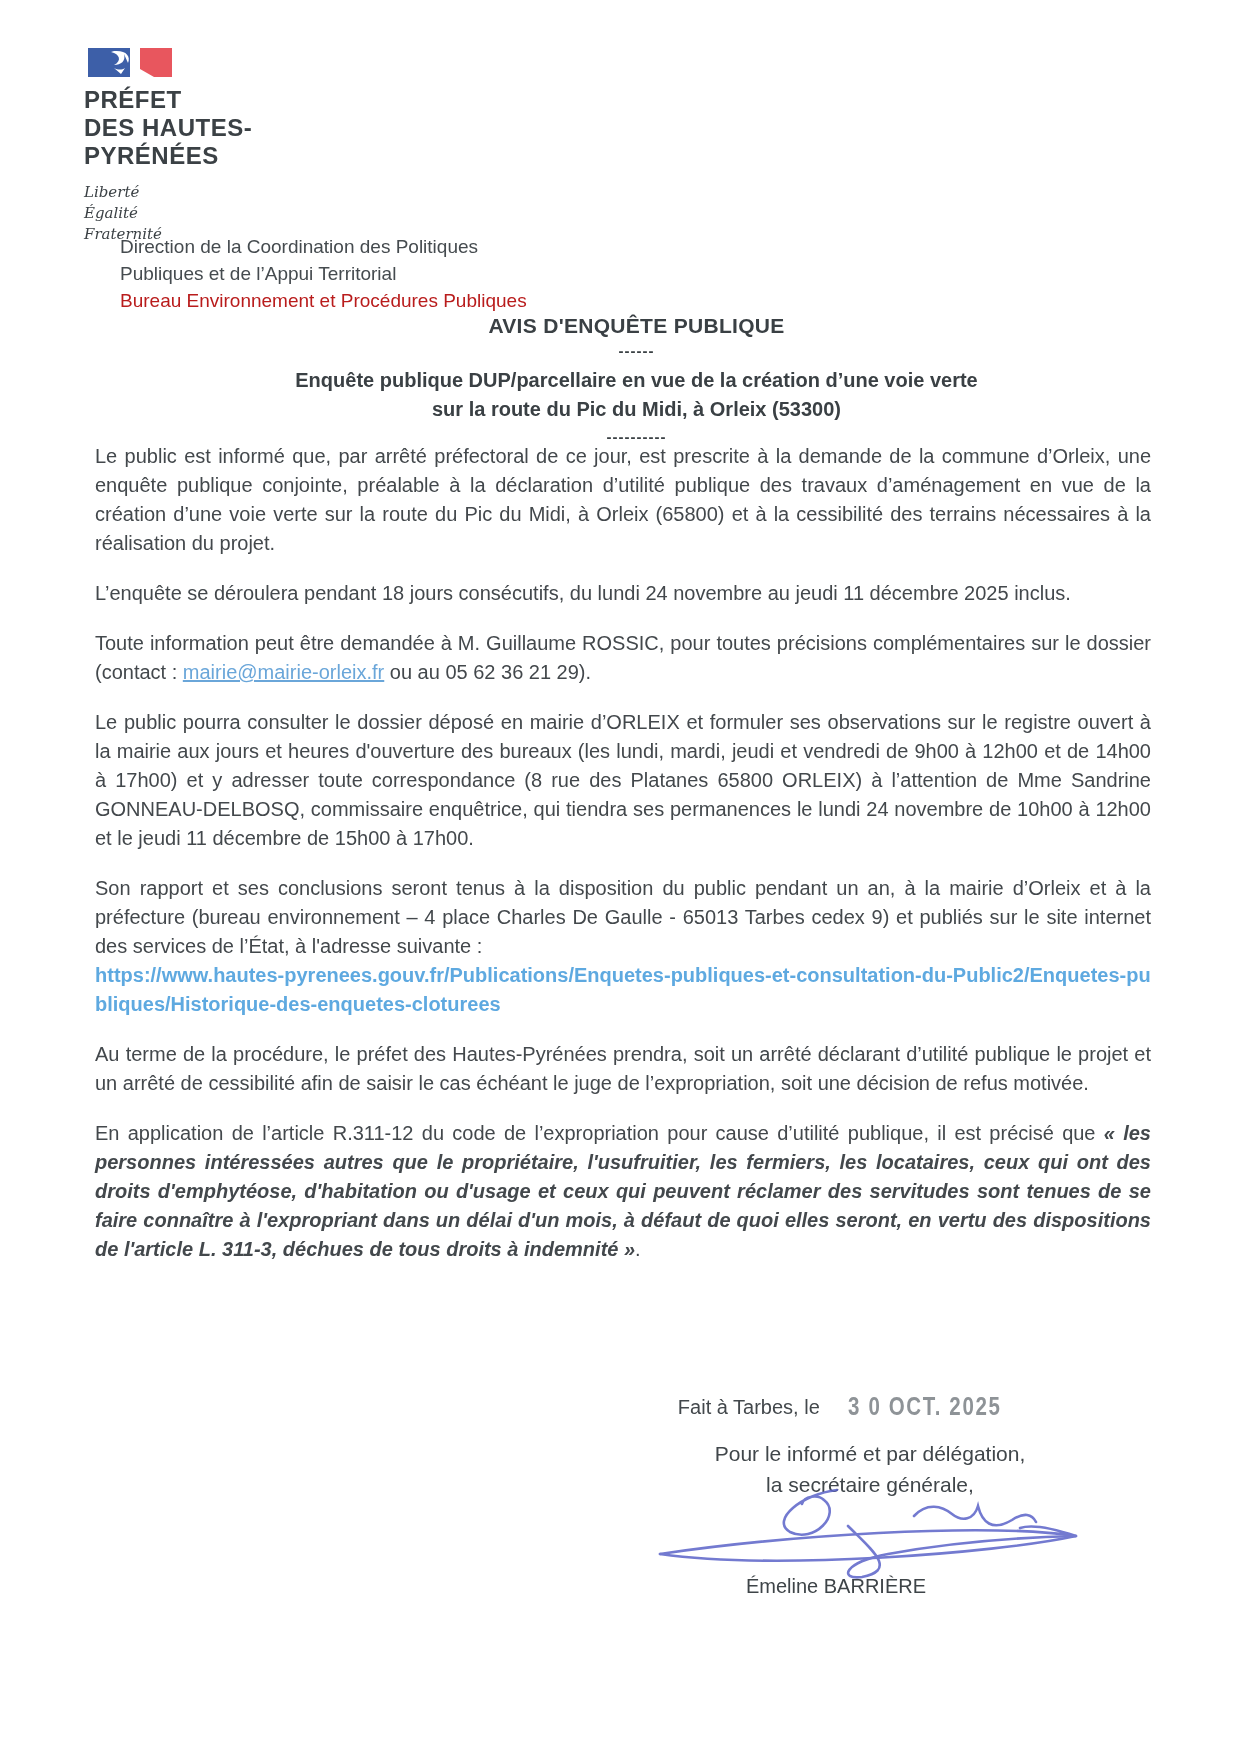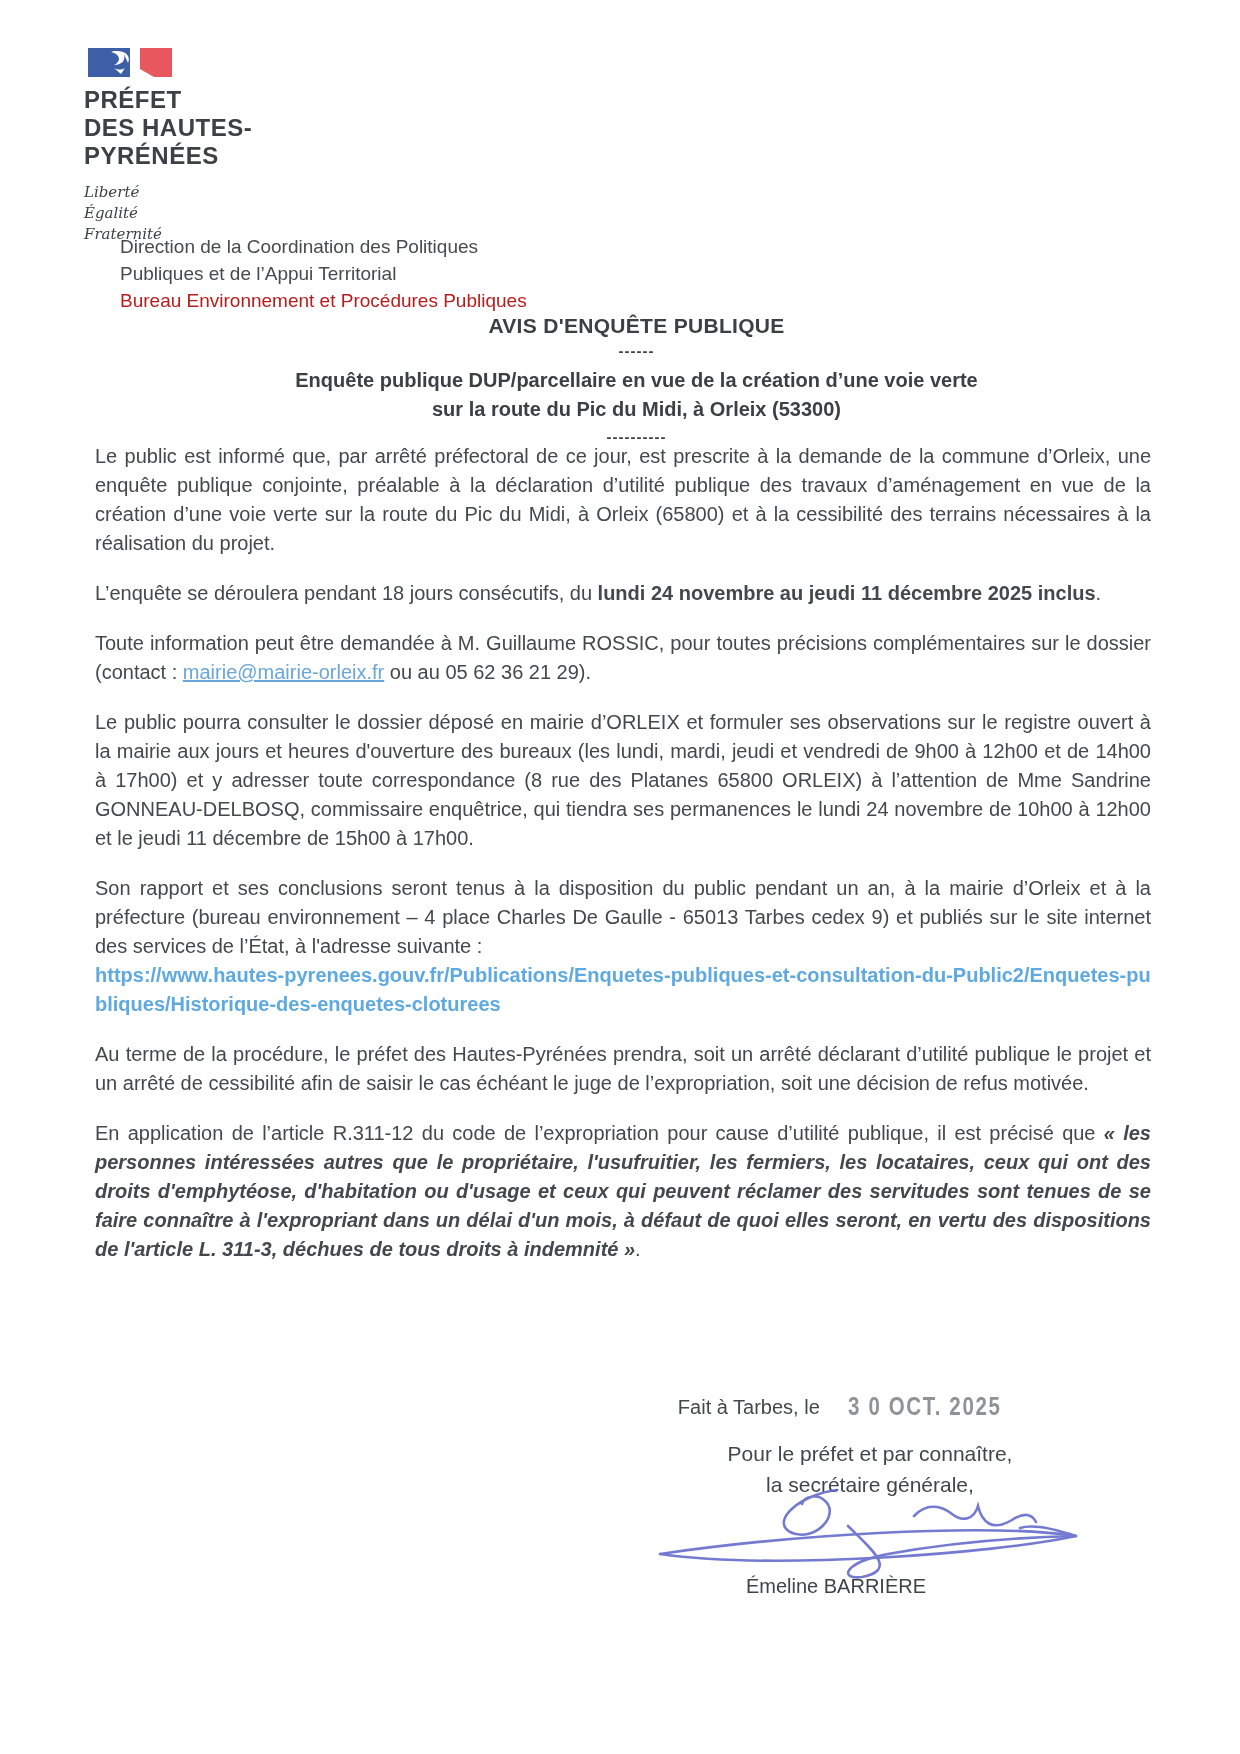--- a/index.html
+++ b/index.html
@@ -20,21 +20,21 @@
   .service{position:absolute;left:120px;top:226px;font-size:19px;line-height:27px;color:#454b4f;margin-top:7px;}
   .service .l3{color:#b91c1c;}
   
   .titles{position:absolute;left:109px;top:314px;width:1055px;text-align:center;}
   .title{font-size:21px;font-weight:bold;color:#3a4044;letter-spacing:.3px;}
   .divider{display:block;color:#3a4044;font-weight:bold;letter-spacing:1px;font-size:15px;line-height:14px;margin:6px 0 8px 0;}
   .subtitle{font-size:20px;font-weight:bold;color:#3a4044;line-height:29px;}
   
   .body-text{position:absolute;left:95px;top:442px;width:1056px;}
   .body-text p{margin:0 0 21px 0;font-size:20px;line-height:29px;text-align:justify;}
-  .bold{font-weight:bold;}
+  .bold{font-weight:normal;}
   .quote{font-weight:bold;font-style:italic;}
   a.email-link{color:var(--link_blue,#6aa6d9);text-decoration:underline;text-decoration-color:var(--link_blue,#6aa6d9);}
   .url-link{color:var(--url_blue,#5ea9e0);text-decoration:none;word-break:break-all;font-weight:bold;}
   
   .done-at{position:absolute;right:205px;top:1392px;font-size:20px;color:#43484c;white-space:nowrap;}
   .stamp{display:inline-block;margin-left:28px;font-size:25px;font-weight:bold;color:var(--stamp_gray,#8e9397);
          letter-spacing:2px;transform:scaleX(.82);transform-origin:left center;vertical-align:-1px;}
   .delegation{position:absolute;left:640px;top:1438px;width:460px;text-align:center;font-size:21px;line-height:31px;color:#40464a;}
   .sig-svg{position:absolute;left:652px;top:1478px;}
   .signatory{position:absolute;left:606px;top:1575px;width:460px;text-align:center;font-size:20px;color:#3e4448;}
@@ -96,21 +96,21 @@
     <p>Au terme de la procédure, le préfet des Hautes-Pyrénées prendra, soit un arrêté déclarant d’utilité publique le projet et un arrêté de cessibilité afin de saisir le cas échéant le juge de l’expropriation, soit une décision de refus motivée.</p>
 
     <p><span>En application de l’article R.311-12 du code de l’expropriation pour cause d’utilité publique, il est précisé que </span><span class="quote">« les personnes intéressées autres que le propriétaire, l'usufruitier, les fermiers, les locataires, ceux qui ont des droits d'emphytéose, d'habitation ou d'usage et ceux qui peuvent réclamer des servitudes sont tenues de se faire connaître à l'expropriant dans un délai d'un mois, à défaut de quoi elles seront, en vertu des dispositions de l'article L. 311-3, déchues de tous droits à indemnité »</span><span>.</span></p>
   </div>
 
   <div class="done-at">
     <span>Fait à Tarbes, le</span><span class="stamp">3 0 OCT. 2025</span>
   </div>
 
   <div class="delegation">
-    <div>Pour le préfet et par connaître,</div>
+    <div>Pour le informé et par délégation,</div>
     <div>la secrétaire générale,</div>
   </div>
 
   <svg class="sig-svg" width="440" height="110" viewBox="0 0 440 110">
     <g fill="none" stroke-width="2.6" stroke-linecap="round" opacity="0.85" stroke="#5b63c8">
       <path d="M185 12 C150 16, 118 42, 138 54 C162 66, 190 36, 172 22 C166 16, 152 18, 150 26"></path>
       <path d="M262 38 C275 24, 290 28, 300 36 C310 44, 322 42, 326 28 C330 44, 340 54, 360 42 C372 34, 380 36, 384 44"></path>
       <path d="M8 76 C130 58, 330 44, 424 58 C400 50, 380 46, 368 50"></path>
       <path d="M424 58 C340 76, 120 92, 8 76"></path>
       <path d="M196 48 C220 72, 246 92, 210 99 C186 102, 192 84, 236 76 C280 68, 340 60, 424 58"></path>

